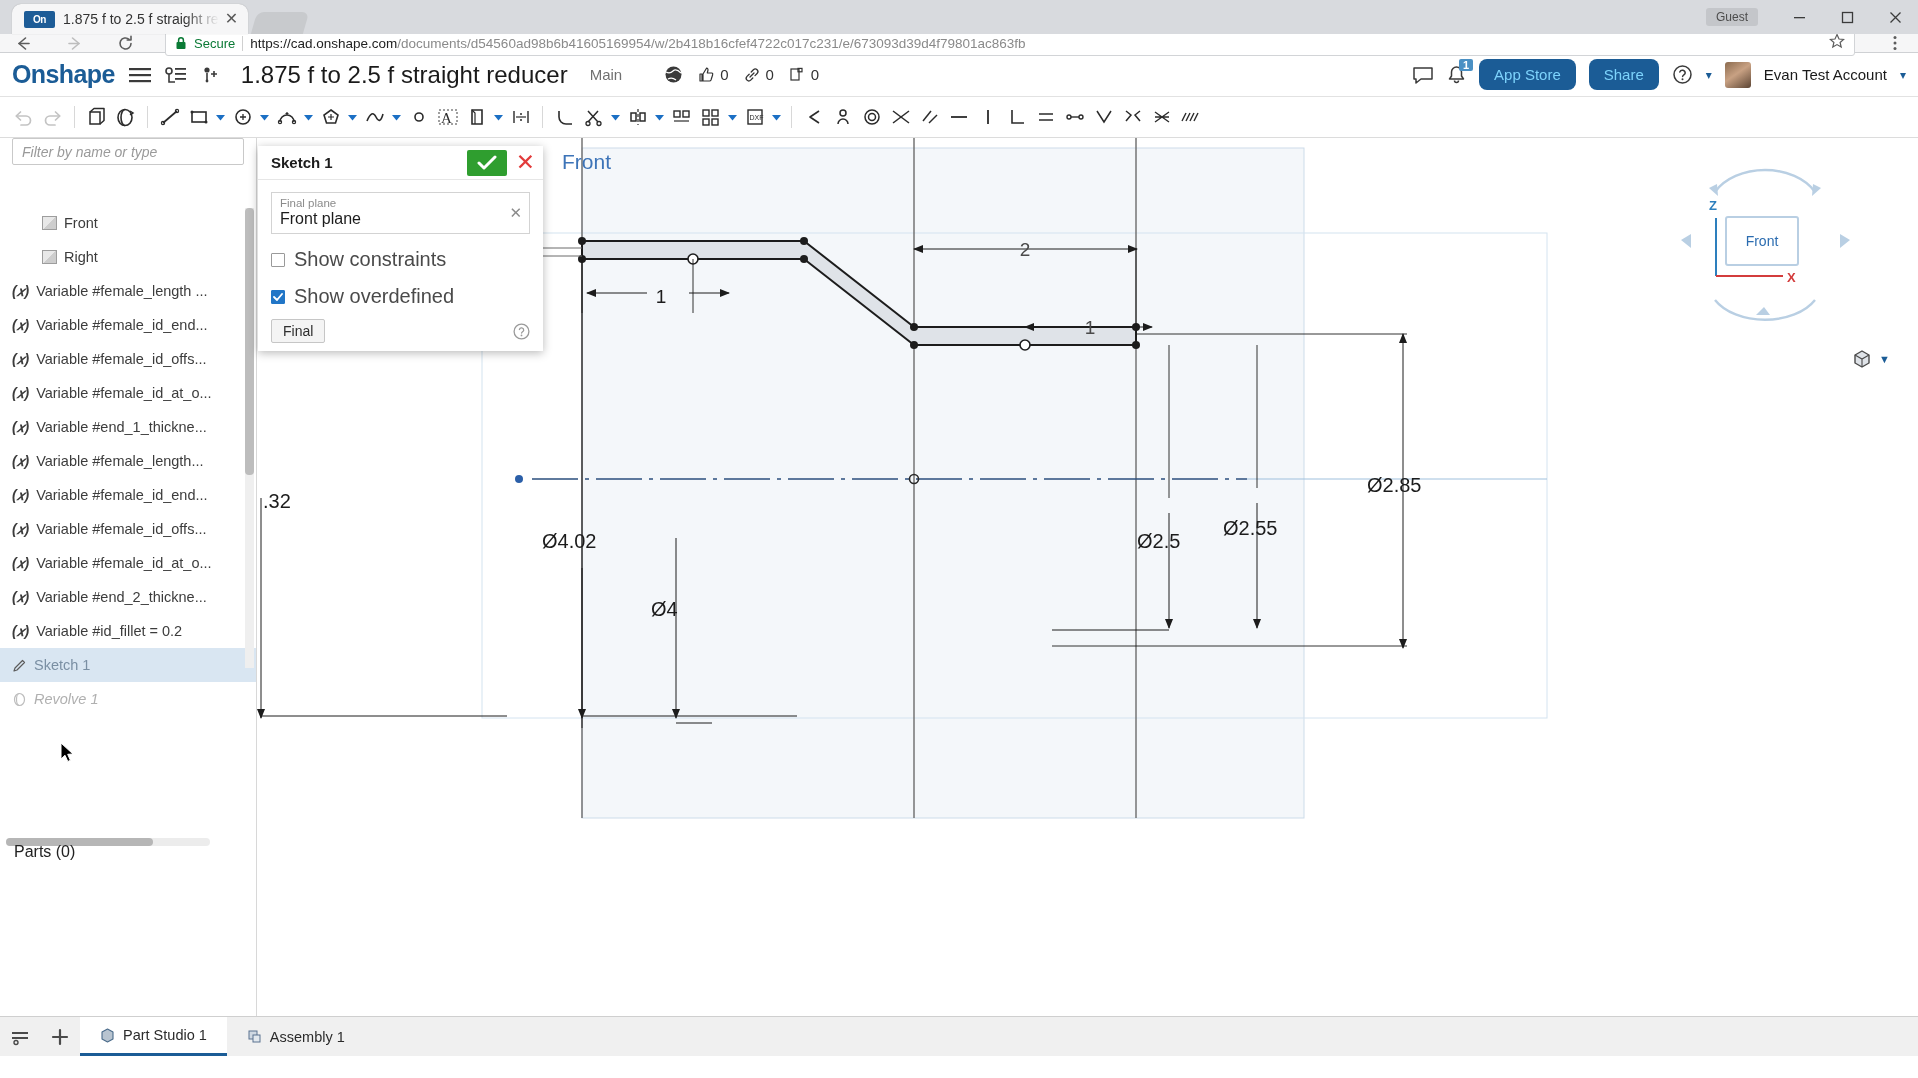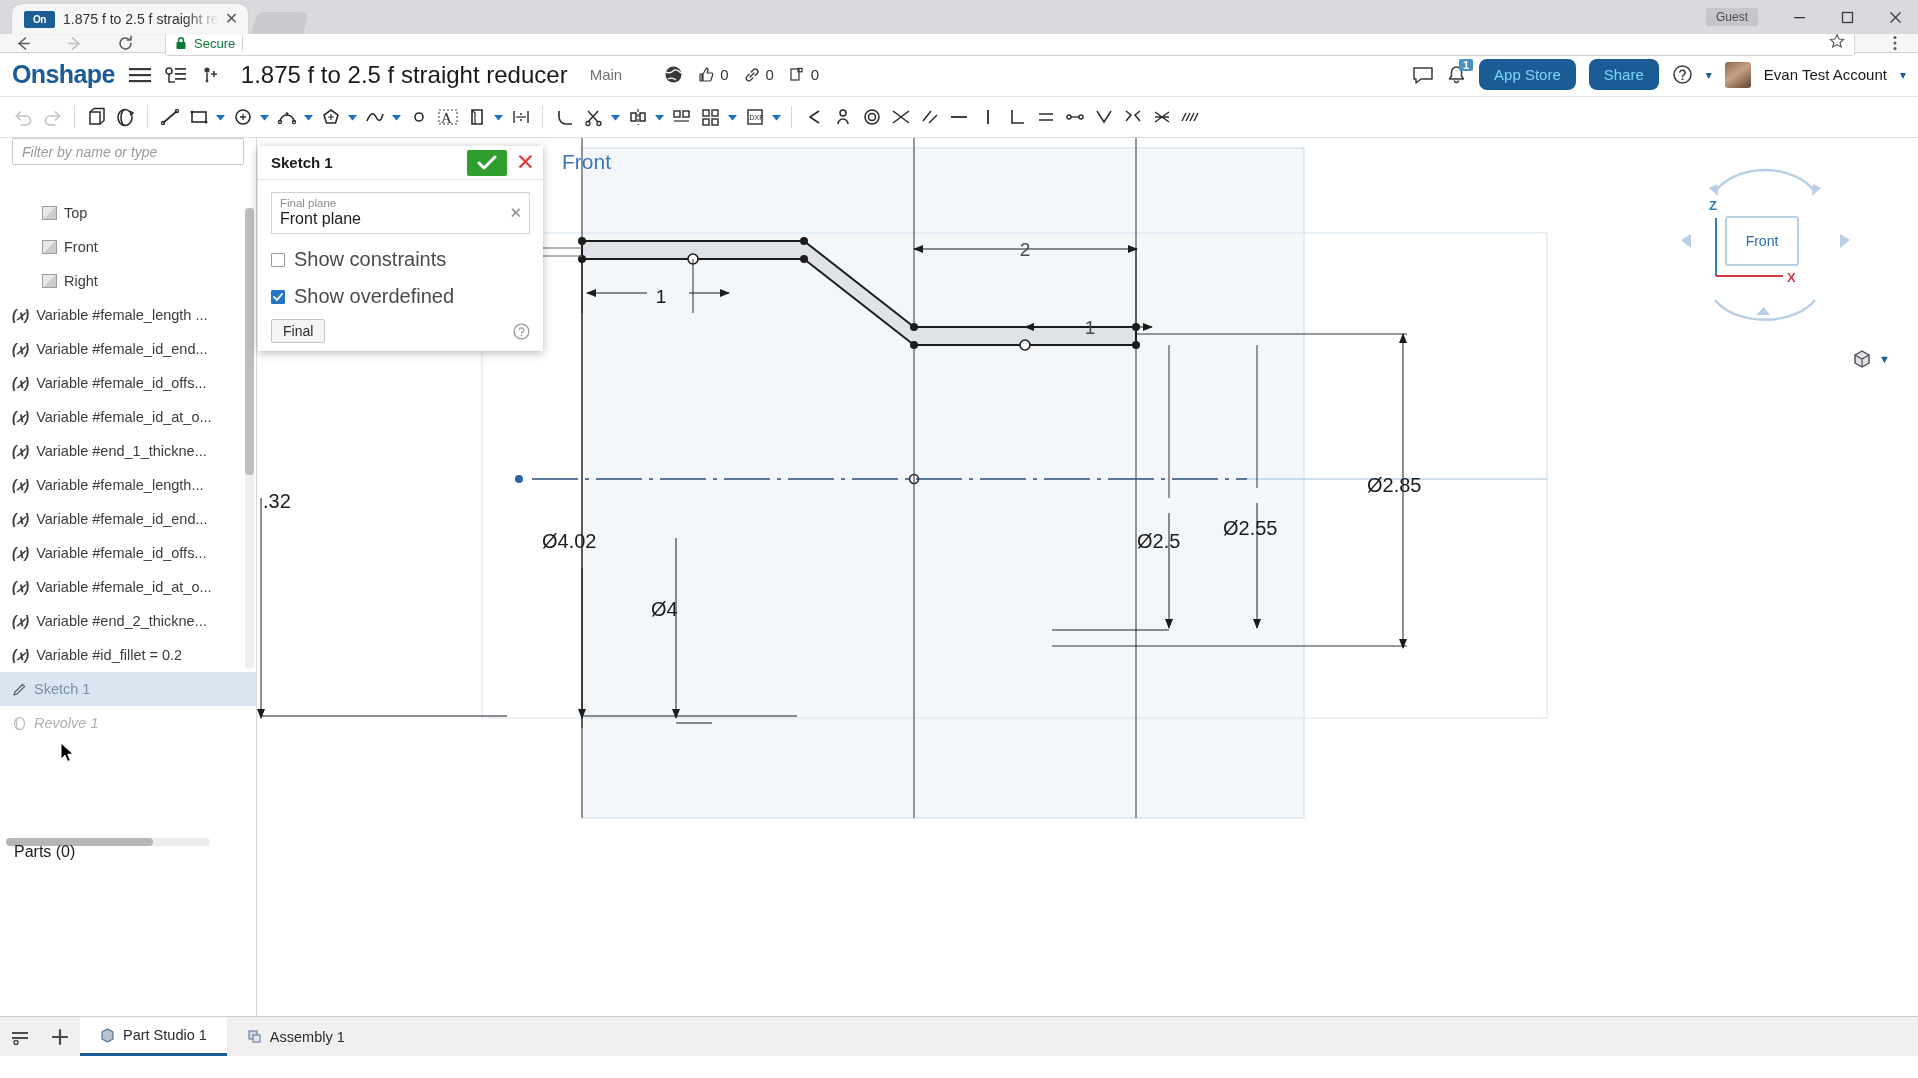--- a/index.html
+++ b/index.html
@@ -279,20 +279,21 @@
   </span>
   <div class="omnibox">
     <span class="lock">
       <svg width="12" height="14" viewBox="0 0 12 14">
           <rect x="1.5" y="6" width="9" height="7" rx="1" fill="currentColor"></rect>
           <path d="M3.6 6 V4.2 a2.4 2.4 0 0 1 4.8 0 V6" fill="none" stroke="currentColor" stroke-width="1.5"></path>
         </svg>
     </span>
     <span class="secure-txt">Secure</span>
     <span class="sep-v"></span>
+    <span class="url-txt"><b>https://cad.onshape.com</b><span>/documents/d54560ad98b6b41605169954/w/2b418b16cfef4722c017c231/e/673093d39d4f79801ac863fb</span></span>
     <span class="omni-right">
       <span>
         <svg width="16" height="16" viewBox="0 0 16 16">
             <path d="M8 1.6 L10 6 L14.6 6.4 L11.1 9.5 L12.2 14 L8 11.6 L3.8 14 L4.9 9.5 L1.4 6.4 L6 6 Z" fill="none" stroke="currentColor" stroke-width="1.2"></path>
           </svg>
       </span>
     </span>
   </div>
   <span class="nav-ico">
     <svg width="16" height="18" viewBox="0 0 16 18">
@@ -652,24 +653,20 @@
       </svg>
     </span>
 </div>
 
 <div class="main">
 
   <div class="feat-panel">
     <input class="feat-filter" placeholder="Filter by name or type" style="">
 
     <div class="feat-list">
-      <div class="feat-item indent" style="margin-top:-10px">
-        <span class="plane-ico"></span>
-        <span>Top</span>
-      </div>
       <div class="feat-item indent">
         <span class="plane-ico"></span>
         <span>Front</span>
       </div>
       <div class="feat-item indent">
         <span class="plane-ico"></span>
         <span>Right</span>
       </div>
       <div class="feat-item">
         <span class="fi-var">(𝑥)</span>

